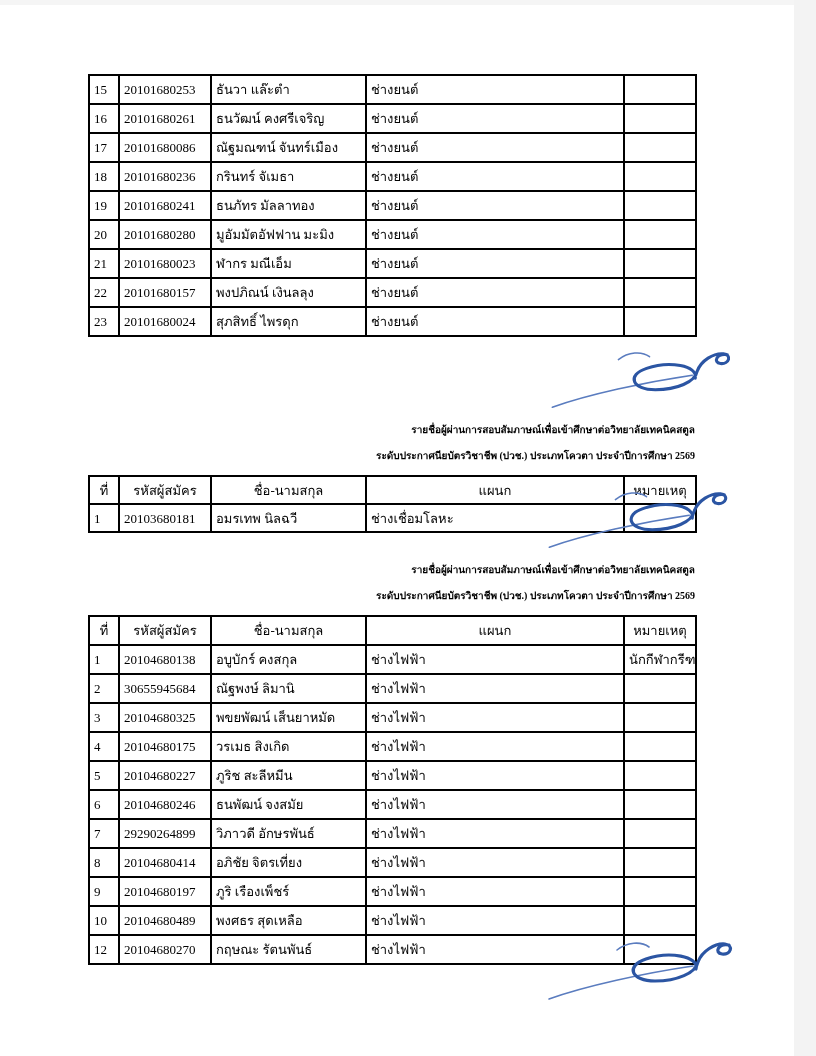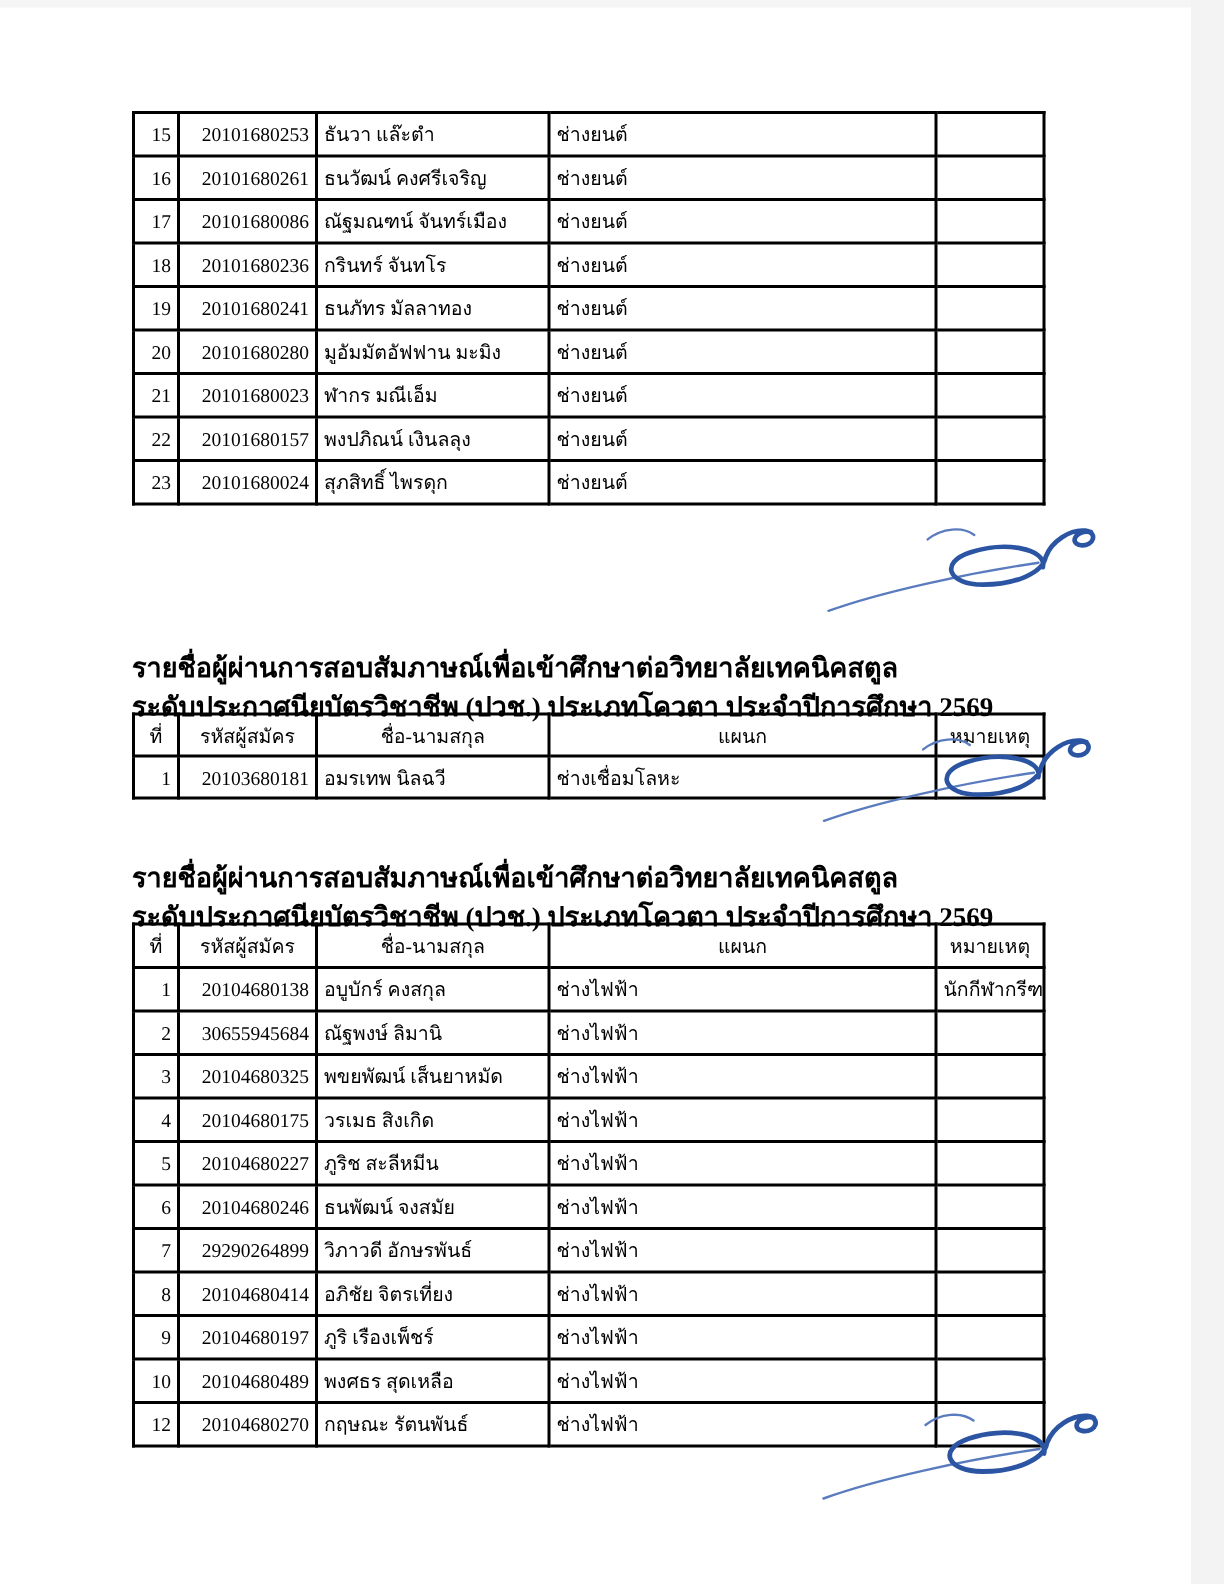--- a/index.html
+++ b/index.html
@@ -25,31 +25,30 @@
     border:2px solid #000;
     padding:0 4px;
     vertical-align:middle;
     white-space:nowrap;
     overflow:hidden;
     line-height:1;
   }
   table.roster th{font-weight:normal;text-align:center;}
   .t1 td, .t3 td, .t3 th{height:27px;}
   .t2 td, .t2 th{height:26px;}
-  td.c-no, td.c-code{text-align:right;}
+  td.c-no, td.c-code{text-align:left;}
   td.c-name, td.c-dept, td.c-remark{text-align:left;}
 
   .sec-title{
     position:absolute;
     left:88px;width:607px;
-    text-align:left;
-    font-size:18px;
+    text-align:right;
+    font-size:10px;
     font-weight:bold;
     line-height:1.1;
-    margin-top:12px;
   }
   .signature{position:absolute;pointer-events:none;}
   .signature svg{display:block;}
 </style>
 </head>
 <body>
 
 <div class="page">
 
   <div class="scan-edge-top"></div>
@@ -81,21 +80,21 @@
         <tr>
           <td class="c-no">17</td>
           <td class="c-code">20101680086</td>
           <td class="c-name">ณัฐมณฑน์ จันทร์เมือง</td>
           <td class="c-dept">ช่างยนต์</td>
           <td class="c-remark"></td>
         </tr>
         <tr>
           <td class="c-no">18</td>
           <td class="c-code">20101680236</td>
-          <td class="c-name">กรินทร์ จันทโร</td>
+          <td class="c-name">กรินทร์ จัเมธา</td>
           <td class="c-dept">ช่างยนต์</td>
           <td class="c-remark"></td>
         </tr>
         <tr>
           <td class="c-no">19</td>
           <td class="c-code">20101680241</td>
           <td class="c-name">ธนภัทร มัลลาทอง</td>
           <td class="c-dept">ช่างยนต์</td>
           <td class="c-remark"></td>
         </tr>

